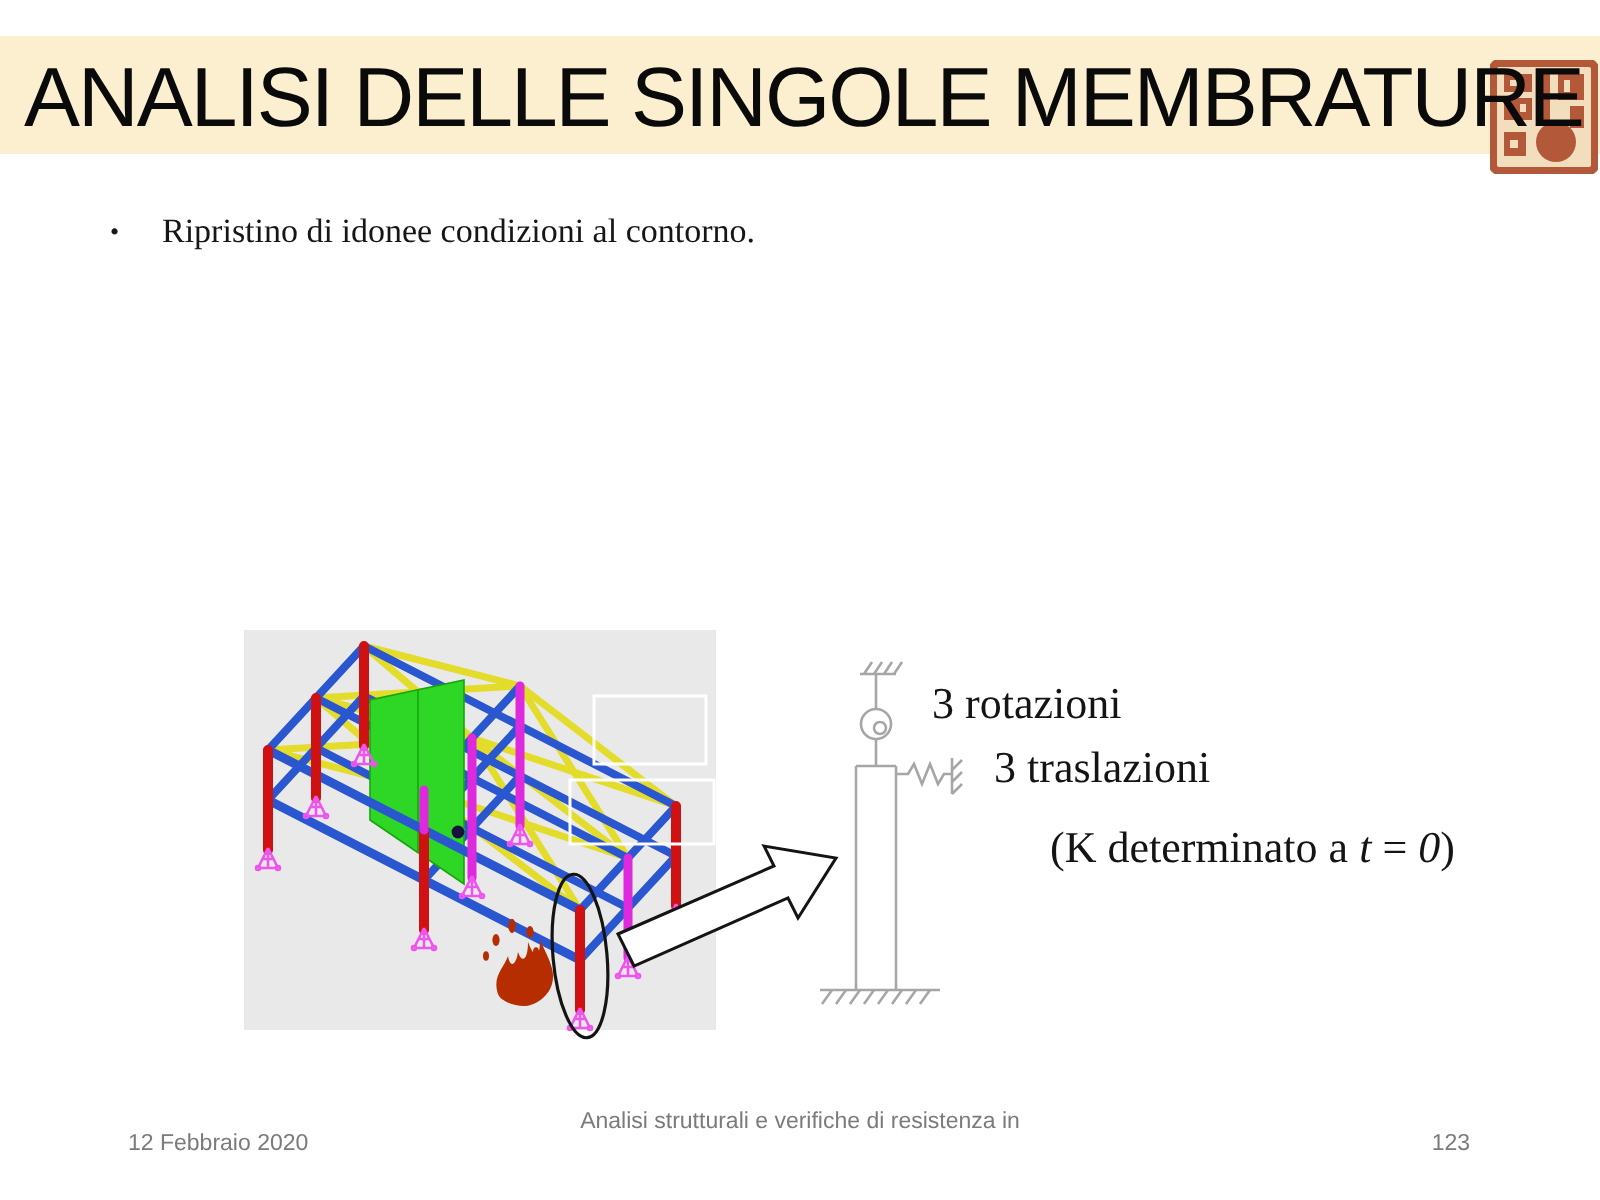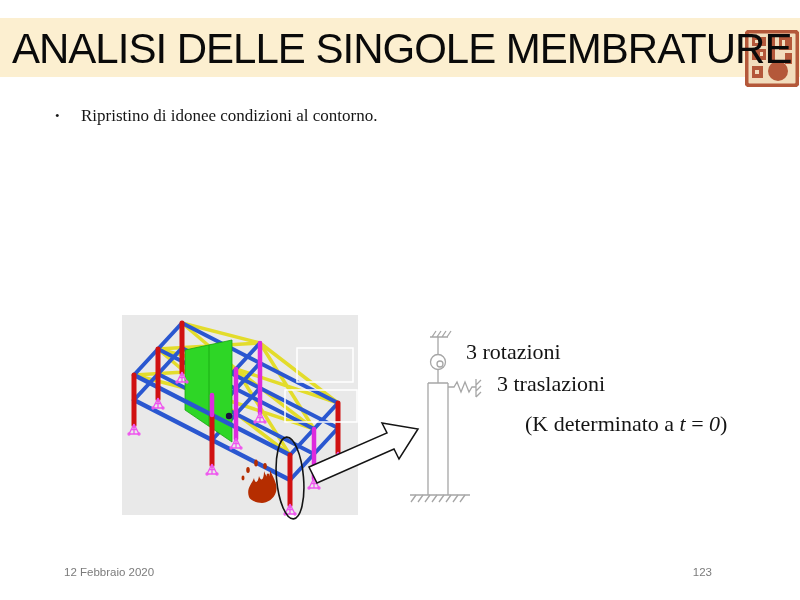--- a/index.html
+++ b/index.html
@@ -35,21 +35,21 @@
   #lbl-rotazioni{left:466px;top:339px;}
   #lbl-traslazioni{left:497px;top:371px;}
   #lbl-kdet{left:481px;top:411px;margin-left:44px;}
   
   .footer-text{
     position:absolute;font-family:"Liberation Sans",sans-serif;
     font-size:11.5px;color:#7b7b7b;text-align:center;
   }
   #footer-date{left:64px;top:566px;}
   #footer-title{left:250px;top:554px;width:300px;text-align:center;line-height:15px;}
-  #footer-page{left:662px;top:566px;width:50px;text-align:right;}
+  #footer-page{left:685px;top:566px;width:50px;text-align:right;}
 </style>
 </head>
 <body>
 
 <div class="title-band"></div>
 
 <div class="logo">
   <svg width="54" height="57" viewBox="0 0 54 57">
     <rect x="1.5" y="1.5" width="51" height="54" rx="3" fill="#f2ddbd" stroke="#b4583a" stroke-width="4"></rect>
     <g fill="#b4583a">
@@ -171,14 +171,15 @@
     <path d="M294,180 l-5,7 M301,180 l-5,7 M308,180 l-5,7 M315,180 l-5,7 M322,180 l-5,7 M329,180 l-5,7 M336,180 l-5,7 M343,180 l-5,7"></path>
   </g>
 </svg>
 
 <div class="fig-label" id="lbl-rotazioni">3 rotazioni</div>
 <div class="fig-label" id="lbl-traslazioni">3 traslazioni</div>
 <div class="fig-label" id="lbl-kdet"><span>(K determinato a </span><i>t</i><span> = </span><i>0</i><span>)</span></div>
 
 <div class="footer-text" id="footer-date">12 Febbraio 2020</div>
 <div class="footer-text" id="footer-title">
+  <div>Analisi strutturali e verifiche di resistenza in</div>
 </div>
 <div class="footer-text" id="footer-page">123</div>
 
 </body></html>

